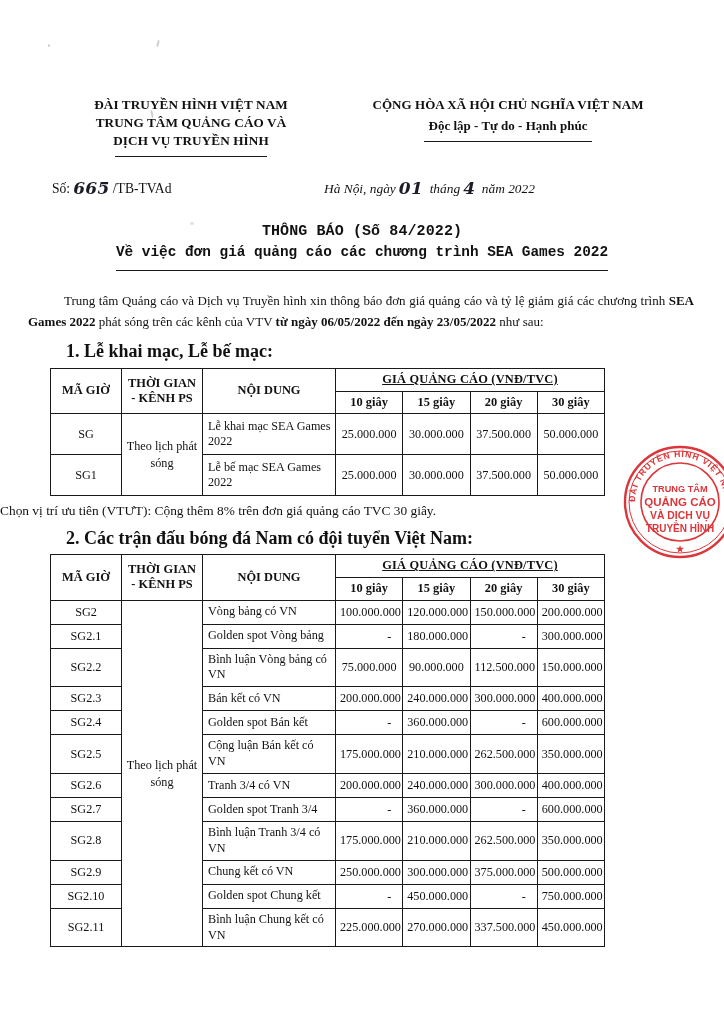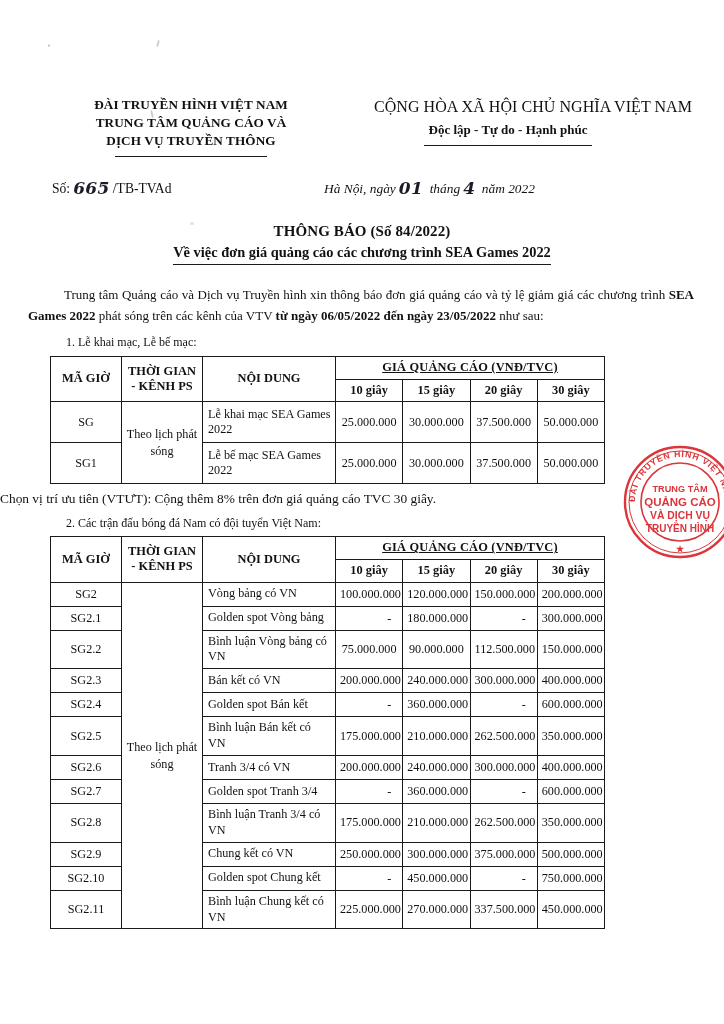--- a/index.html
+++ b/index.html
@@ -43,25 +43,24 @@
     padding-right: 8px;
     box-sizing: border-box;
   }
   .org-name {
     font-size: 13.2px;
     font-weight: bold;
     line-height: 1.38;
     letter-spacing: 0.1px;
   }
   .nation-name {
-    font-size: 16px;
-    font-weight: normal;
+    font-size: 13px;
+    font-weight: bold;
     line-height: 1.4;
     letter-spacing: 0.05px;
-    text-align: right;
   }
   .motto {
     font-size: 13px;
     font-weight: bold;
     line-height: 1.5;
     margin-top: 2px;
   }
   .rule {
     height: 1.4px;
     background: #1a1a1a;
@@ -99,49 +98,50 @@
     letter-spacing: 0.4px;
     padding: 0 3px;
     position: relative;
     top: 1px;
   }
 
   
   .title-block {
     margin-top: 26px;
     text-align: center;
+    font-family: Liberation Mono, monospace;
   }
   .title-main {
     font-size: 15px;
     font-weight: bold;
     letter-spacing: 0.1px;
   }
   .title-sub {
     font-size: 14.4px;
     font-weight: bold;
     margin-top: 4px;
     display: inline-block;
-    padding-bottom: 3px;
+    padding-bottom: 10px;
     border-bottom: 1.4px solid #1a1a1a;
   }
 
   
   .intro {
     margin: 20px 30px 0 28px;
     font-size: 13px;
     line-height: 1.58;
     text-align: justify;
     text-indent: 36px;
   }
   .intro b { font-weight: bold; }
 
   .section-title {
     margin: 9px 0 5px 66px;
-    font-size: 12px;
-    font-weight: normal;
+    font-size: 18px;
+    font-weight: bold;
   }
   .note-line {
     margin: 7px 0 0 0;
     font-size: 13.4px;
     text-align: left;
     padding-right: 18px;
   }
 
   
   .price-table {
@@ -218,21 +218,21 @@
 
   <span class="speckle sp1"></span>
   <span class="speckle sp2"></span>
   <span class="speckle sp3"></span>
   <span class="speckle sp4"></span>
 
   <div class="doc-header">
     <div class="hdr-left">
       <div class="org-name">ĐÀI TRUYỀN HÌNH VIỆT NAM</div>
       <div class="org-name">TRUNG TÂM QUẢNG CÁO VÀ</div>
-      <div class="org-name">DỊCH VỤ TRUYỀN THÔNG</div>
+      <div class="org-name">DỊCH VỤ TRUYỀN HÌNH</div>
       <div class="rule rule-left"></div>
     </div>
     <div class="hdr-right">
       <div class="nation-name">CỘNG HÒA XÃ HỘI CHỦ NGHĨA VIỆT NAM</div>
       <div class="motto">Độc lập - Tự do - Hạnh phúc</div>
       <div class="rule rule-right"></div>
     </div>
   </div>
 
   <div class="subheader">
@@ -352,21 +352,21 @@
           <tr>
             <td class="code-cell">SG2.4</td>
             <td class="content-cell">Golden spot Bán kết</td>
             <td class="price-cell dash">-</td>
             <td class="price-cell">360.000.000</td>
             <td class="price-cell dash">-</td>
             <td class="price-cell">600.000.000</td>
           </tr>
           <tr>
             <td class="code-cell">SG2.5</td>
-            <td class="content-cell">Bình luận Bán kết có VN</td>
+            <td class="content-cell">Cộng luận Bán kết có VN</td>
             <td class="price-cell">175.000.000</td>
             <td class="price-cell">210.000.000</td>
             <td class="price-cell">262.500.000</td>
             <td class="price-cell">350.000.000</td>
           </tr>
           <tr>
             <td class="code-cell">SG2.6</td>
             <td class="content-cell">Tranh 3/4 có VN</td>
             <td class="price-cell">200.000.000</td>
             <td class="price-cell">240.000.000</td>

